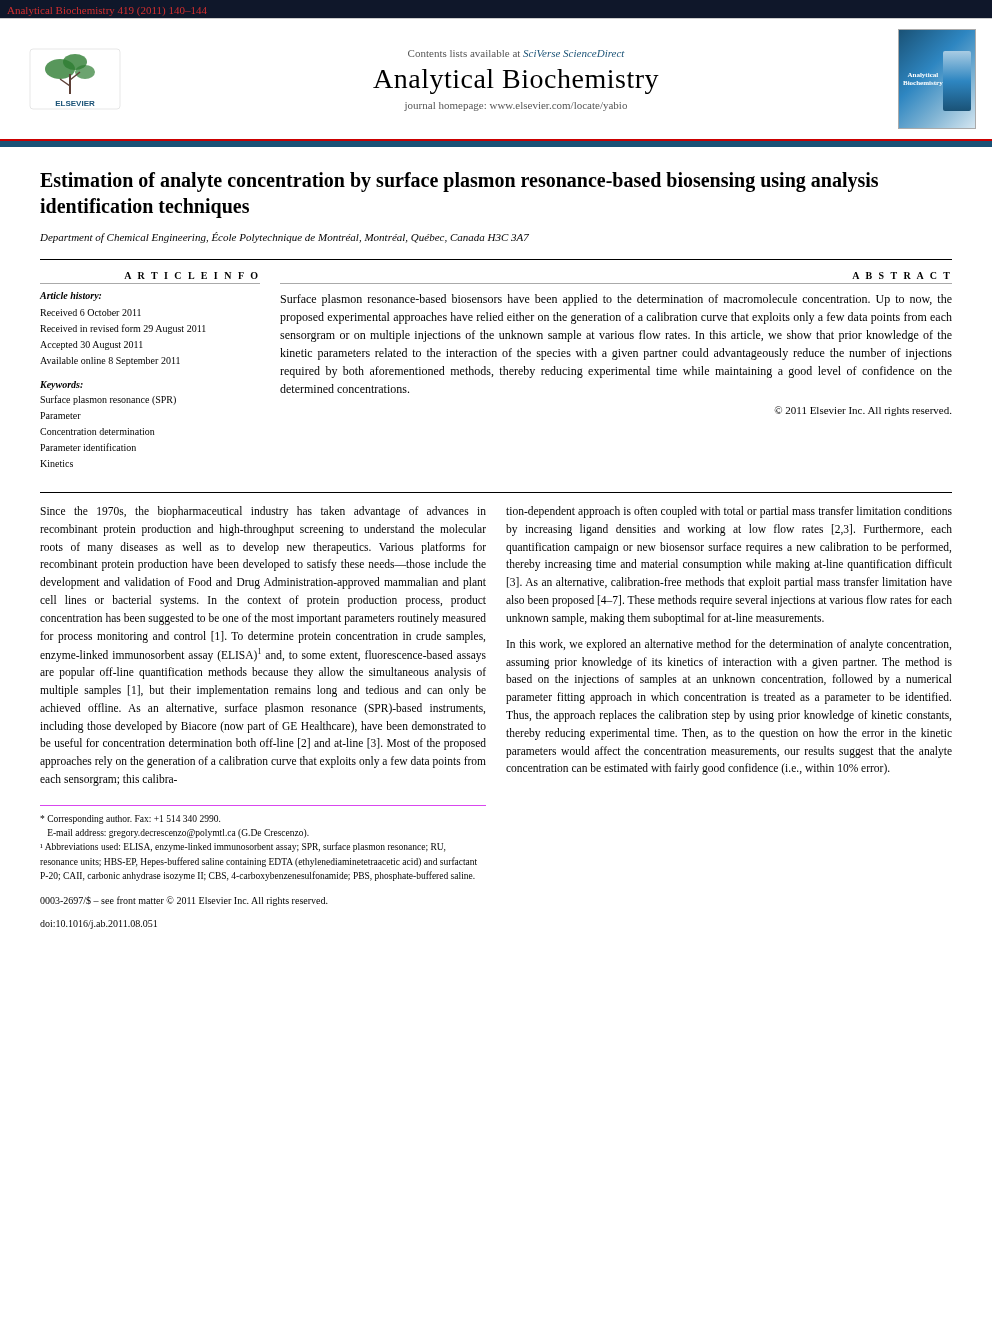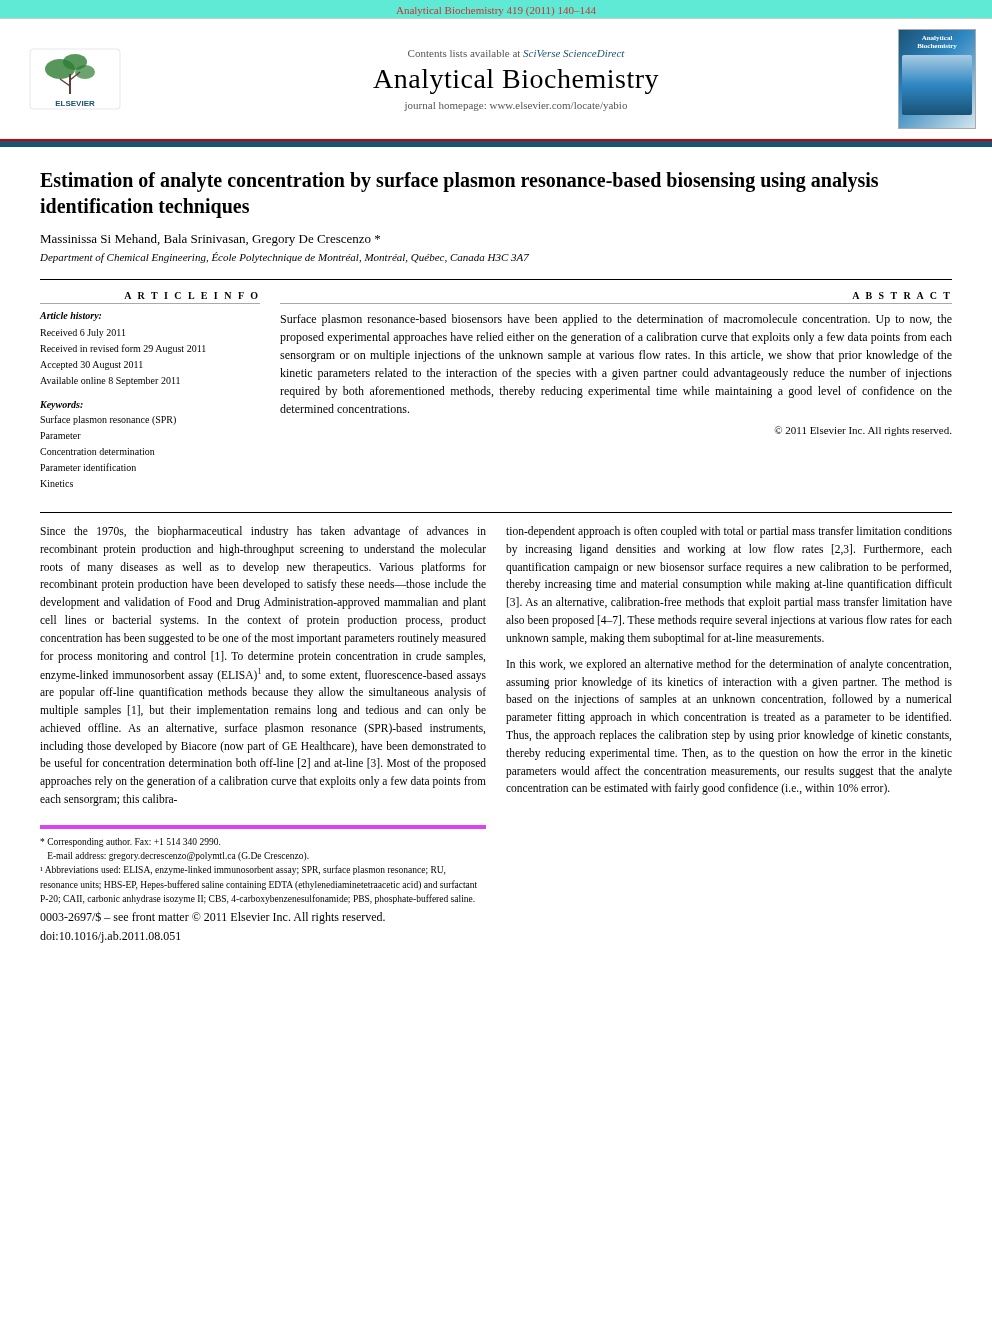--- a/index.html
+++ b/index.html
@@ -7,23 +7,22 @@
       width: 992px;
       min-height: 1323px;
       background: #fff;
       font-family: 'Times New Roman', Times, serif;
       font-size: 13px;
       color: #000;
     }
 
     
     .journal-bar {
-      background: #5eead4;
-      text-align: center;
-      padding: 4px 16px 2px;
+      background: #0f172a;
+      padding: 4px 7px 2px;
       font-size: 11px;
       color: #d32f2f;
       border-bottom: 1px solid #ccc;
     }
 
     
     .header-area {
       display: flex;
       align-items: stretch;
       border-bottom: 2px solid #c00;
@@ -64,21 +63,20 @@
       display: flex;
       align-items: center;
       justify-content: center;
     }
     .journal-cover {
       width: 78px;
       height: 100px;
       background: linear-gradient(135deg, #1a5276 0%, #2e86c1 40%, #7fb3d3 70%, #d4e6f1 100%);
       border: 1px solid #aaa;
       display: flex;
-      flex-direction: column;
       align-items: center;
       justify-content: flex-start;
       padding: 4px;
       position: relative;
       overflow: hidden;
     }
     .journal-cover-title {
       font-size: 7px;
       color: #fff;
       text-align: center;
@@ -231,32 +229,32 @@
       font-weight: bold;
       color: #000;
       margin-top: 10px;
       margin-bottom: 6px;
       font-style: italic;
     }
 
     
     .footer-area {
       margin-top: 16px;
-      border-top: 4px solid #d946ef;
+      border-top: 1px solid #d946ef;
       padding-top: 6px;
     }
     .footer-note {
       font-size: 9.5px;
       color: #000;
       line-height: 1.5;
     }
     .footer-doi {
-      font-size: 12px;
-      color: #000;
-      margin-top: 4px;
+      font-size: 10px;
+      color: #000;
+      margin-top: 12px;
     }
 
     
     .elsevier-svg {
       width: 110px;
       height: 70px;
     }
   </style>
 </head>
 <body>
@@ -304,35 +302,32 @@
     </div>
   </div>
 </div>
 
 <div class="blue-stripe"></div>
 
 <div class="article-content">
 
   <div class="article-title">Estimation of analyte concentration by surface plasmon resonance-based biosensing using analysis identification techniques</div>
 
-  <div class="authors">
-    <span>Massinissa Si Mehand, Bala Srinivasan, Gregory De Crescenzo *</span>
-  </div>
 
   <div class="affiliation">Department of Chemical Engineering, École Polytechnique de Montréal, Montréal, Québec, Canada H3C 3A7</div>
 
   <hr class="section-rule">
 
   <div class="two-col">
 
     <div class="left-col">
       <div class="section-heading">A R T I C L E   I N F O</div>
 
       <div class="article-history">Article history:</div>
-      <div class="history-item">Received 6 July 2011</div>
+      <div class="history-item">Received 6 October 2011</div>
       <div class="history-item">Received in revised form 29 August 2011</div>
       <div class="history-item">Accepted 30 August 2011</div>
       <div class="history-item">Available online 8 September 2011</div>
 
       <div class="keywords-heading">Keywords:</div>
       <div class="keyword-item">Surface plasmon resonance (SPR)</div>
       <div class="keyword-item">Parameter</div>
       <div class="keyword-item">Concentration determination</div>
       <div class="keyword-item">Parameter identification</div>
       <div class="keyword-item">Kinetics</div>

